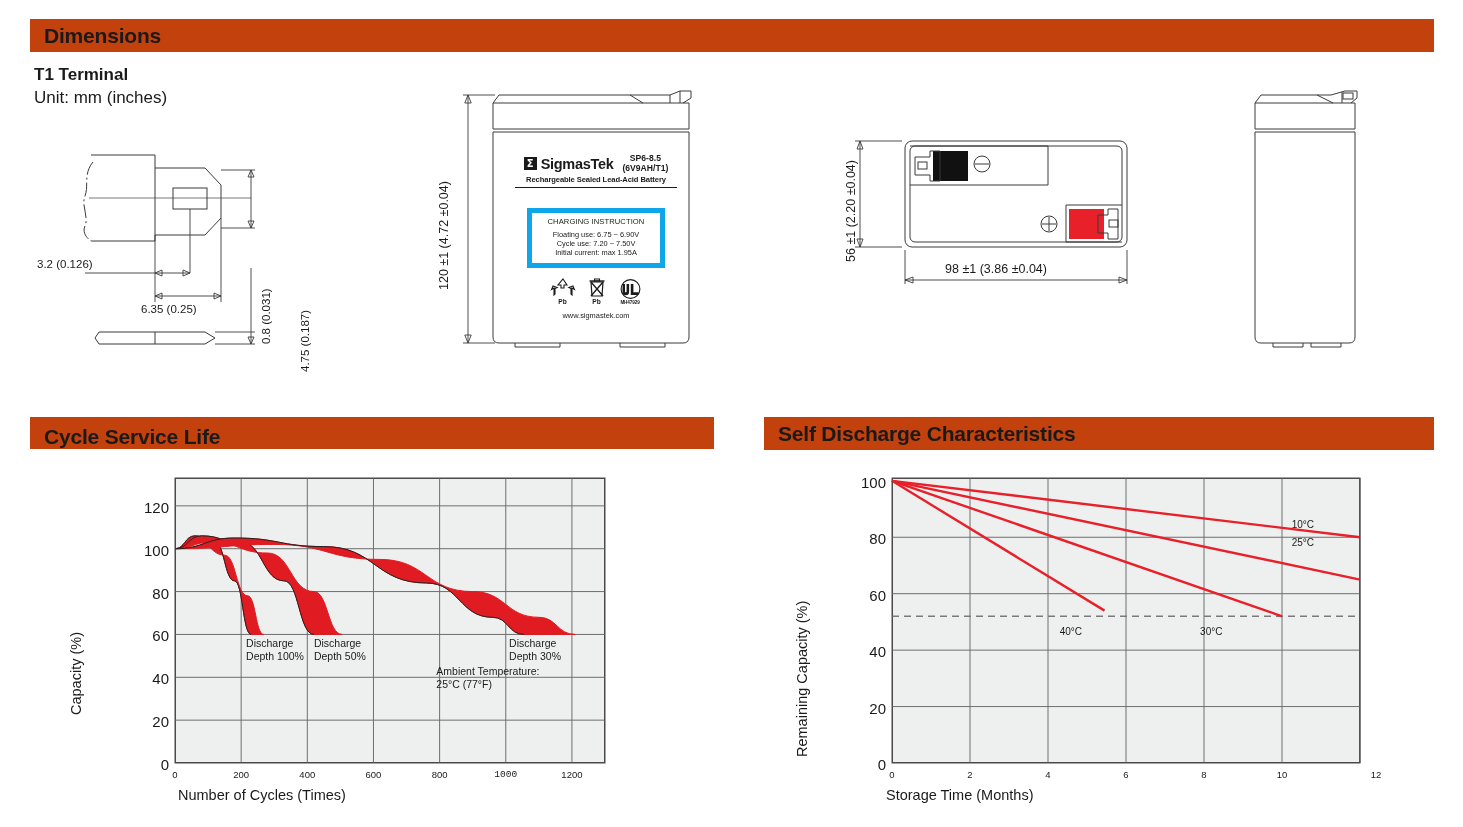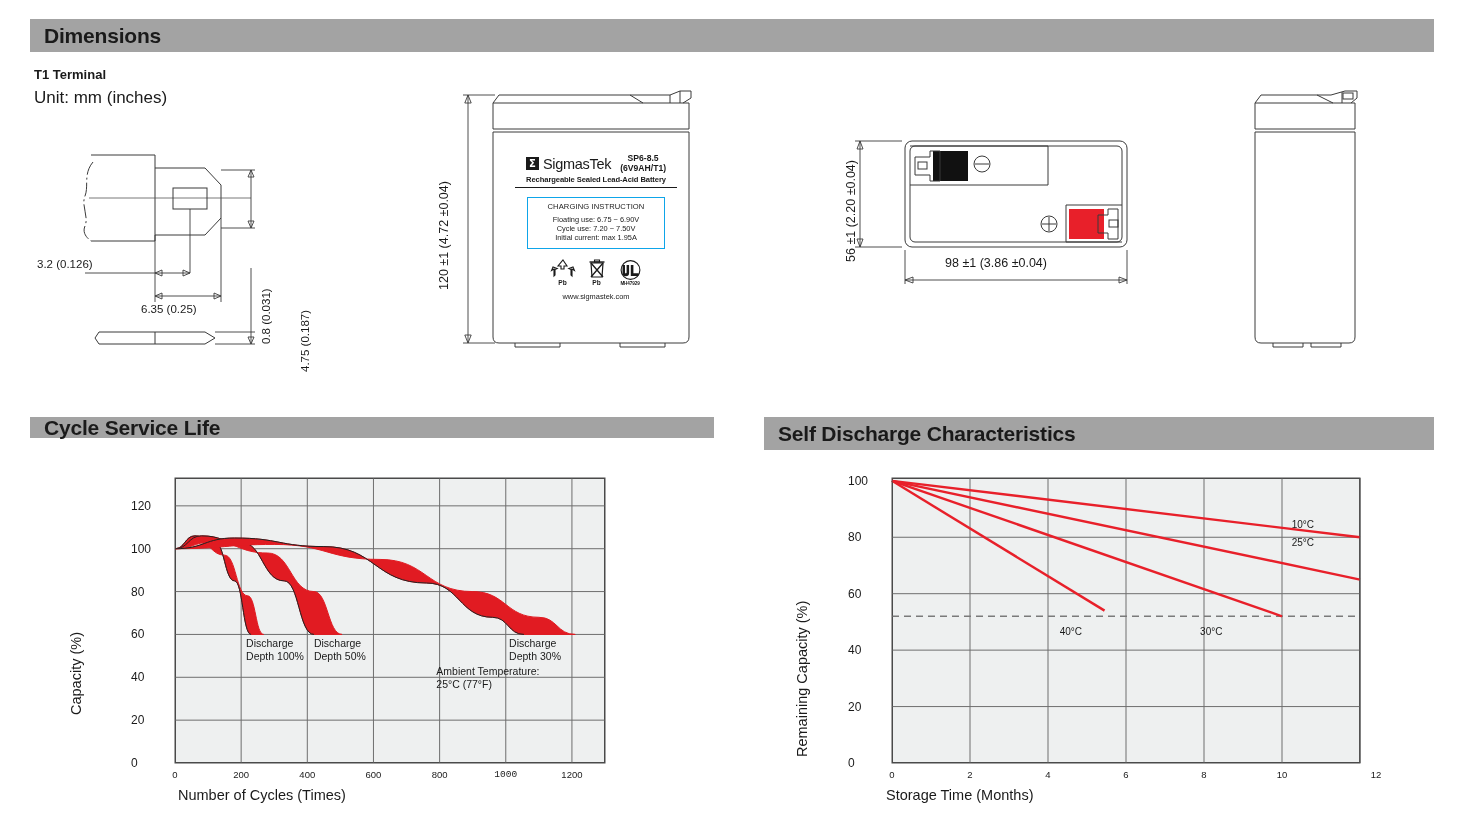--- a/index.html
+++ b/index.html
@@ -5,66 +5,66 @@
   html,body{margin:0;padding:0;}
   body{
     width:1463px;height:827px;background:#ffffff;
     font-family:"Liberation Sans",sans-serif;
     color:#1a1a1a;position:relative;overflow:hidden;
   }
   .page{position:relative;width:1463px;height:827px;}
 
   
   .section-bar{
-    position:absolute;background:#a3a3a3;display:flex;align-items:center;
+    position:absolute;background:#c2410c;display:flex;align-items:center;
   }
   .section-bar .title{
     font-size:21px;font-weight:bold;color:#1a1a1a;padding-left:14px;letter-spacing:-0.2px;
   }
   #bar-dimensions{left:30px;top:19px;width:1404px;height:33px;}
-  #bar-cycle{left:30px;top:417px;width:684px;height:21px;}
+  #bar-cycle{left:30px;top:417px;width:684px;height:32px;align-items:flex-end;}
   #bar-self{left:764px;top:417px;width:670px;height:33px;}
 
   .subtitle{position:absolute;left:34px;top:64px;}
-  .subtitle .t1{font-size:13px;font-weight:bold;line-height:22px;}
+  .subtitle .t1{font-size:17px;font-weight:bold;line-height:22px;}
   .subtitle .unit{font-size:17px;line-height:23px;}
 
   
   .dim{position:absolute;font-size:11.5px;color:#1a1a1a;white-space:nowrap;}
   .dim.vert{transform-origin:0 0;transform:rotate(-90deg);}
 
   svg{display:block;overflow:visible;}
   .ln{stroke:#3a3a3a;stroke-width:1;fill:none;}
   .ln-thin{stroke:#555;stroke-width:0.8;fill:none;}
   .ln-dim{stroke:#3a3a3a;stroke-width:0.9;fill:none;}
 
   
   .blabel{position:absolute;left:505px;top:145px;width:182px;height:185px;
           background:#fff;text-align:center;}
   .brandrow{display:flex;align-items:center;justify-content:center;
             padding-top:9px;gap:4px;}
   .sigma-mark{width:13px;height:13px;background:#1a1a1a;color:#fff;
               font-size:10px;line-height:13px;font-weight:bold;font-family:"DejaVu Sans",sans-serif;}
-  .brandname{font-size:14.5px;font-weight:normal;letter-spacing:-0.3px;}
+  .brandname{font-size:14.5px;font-weight:bold;letter-spacing:-0.3px;}
   .modelbox{font-size:8.6px;font-weight:bold;line-height:9.6px;text-align:center;margin-left:5px;}
   .tagline{font-size:7.6px;font-weight:bold;margin-top:2px;letter-spacing:-0.1px;}
   .hr{height:1px;background:#1a1a1a;margin:3px 10px 0 10px;}
-  .charge-box{border:1px solid #0ea5e9;margin:9px 22px 0 22px;padding:4px 2px 5px 2px;text-align:center;}
+  .charge-box{border:5px solid #0ea5e9;margin:20px 22px 0 22px;padding:4px 2px 5px 2px;text-align:center;}
   .charge-title{font-size:7.6px;letter-spacing:0.1px;}
   .charge-line{font-size:7.4px;line-height:8.8px;}
   .charge-lines{margin-top:5px;}
   .icon-row{display:flex;justify-content:center;align-items:flex-end;gap:11px;margin-top:9px;}
   .pb-cap{font-size:6.6px;font-weight:bold;text-align:center;margin-top:-1px;}
   .ul-num{font-size:4.6px;font-weight:bold;text-align:center;letter-spacing:-0.1px;}
   .weburl{font-size:7.4px;margin-top:6px;}
 
   
   .chart-wrap{position:absolute;}
   .plot{position:absolute;background:#eef0f0;border:1px solid #4a4a4a;box-sizing:border-box;}
-  .tick-y{position:absolute;font-size:12px;text-align:left;color:#1a1a1a;}
+  .tick-y{position:absolute;font-size:15px;text-align:right;color:#1a1a1a;}
   .tick-x{position:absolute;font-size:9.5px;text-align:center;color:#1a1a1a;}
   .axis-title-x{position:absolute;font-size:14.5px;color:#1a1a1a;}
   .axis-title-y{position:absolute;font-size:14.5px;color:#1a1a1a;
                 transform-origin:0 0;transform:rotate(-90deg);white-space:nowrap;}
   .note{position:absolute;font-size:10.5px;line-height:13px;color:#1a1a1a;white-space:nowrap;}
   .temp-lbl{position:absolute;font-size:10px;color:#1a1a1a;white-space:nowrap;}
 </style>
 </head>
 <body>
 
@@ -236,21 +236,21 @@
       <path class="ln-dim" d="M 25 31 L 72 31"></path>
       <path class="ln-dim" d="M 25 137 L 72 137"></path>
 
       <path class="ln-dim" d="M 75 170 L 297 170"></path>
       <path class="ln-dim" d="M 75 170 l 8 -3 l 0 6 z" fill="#3a3a3a"></path>
       <path class="ln-dim" d="M 297 170 l -8 -3 l 0 6 z" fill="#3a3a3a"></path>
       <path class="ln-dim" d="M 75 140 L 75 174"></path>
       <path class="ln-dim" d="M 297 140 L 297 174"></path>
     </svg>
     <div class="dim vert" style="left:14px;top:152px;font-size:12.5px;">56 ±1 (2.20 ±0.04)</div>
-    <div class="dim" style="left:115px;top:146px;font-size:12.5px;">98 ±1 (3.86 ±0.04)</div>
+    <div class="dim" style="left:115px;top:152px;font-size:12.5px;">98 ±1 (3.86 ±0.04)</div>
   </div>
 
   <div class="chart-wrap" style="left:1245px;top:85px;width:130px;height:270px;">
     <svg width="130" height="270" viewBox="0 0 130 270">
       <path class="ln" d="M 10 18 L 16 10 L 86 10 L 100 6 L 112 6 L 112 13 L 106 18"></path>
       <path class="ln" d="M 72 10 L 88 18"></path>
       <path class="ln" d="M 97 7 L 97 18"></path>
       <rect class="ln" x="98" y="8" width="10" height="6" fill="#d8d8d8"></rect>
       <path class="ln" d="M 10 18 L 110 18 L 110 44 L 10 44 Z"></path>
       <path class="ln" d="M 10 47 L 110 47"></path>

